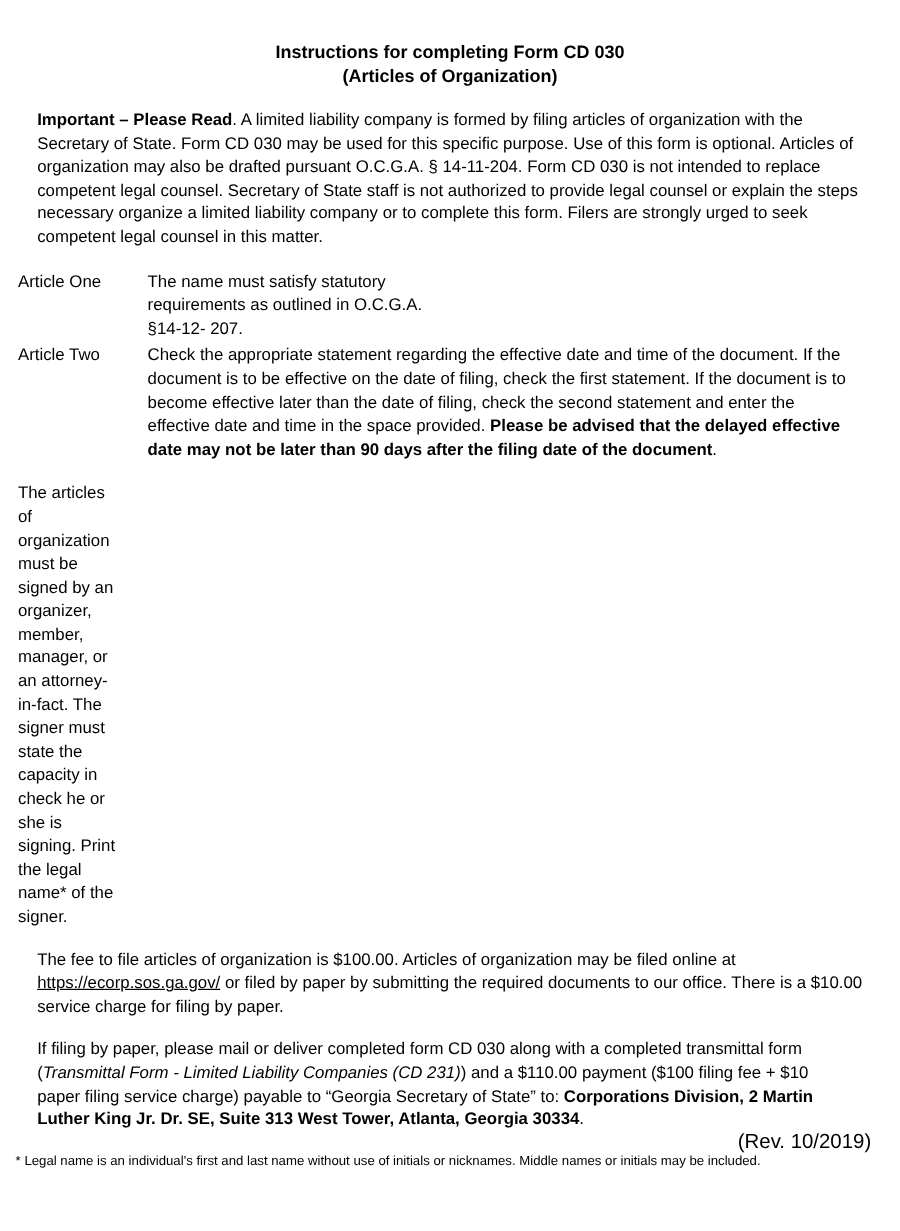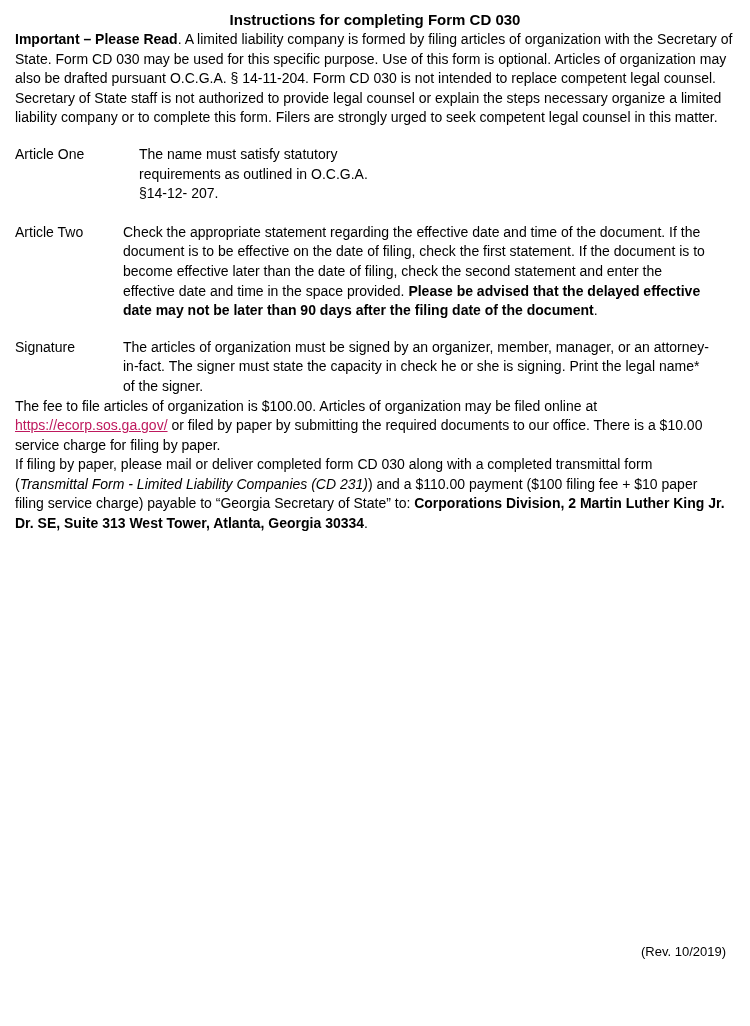--- a/index.html
+++ b/index.html
@@ -15,82 +15,83 @@
     box-sizing: border-box;
     padding: 0 15px;
     font-family: "Liberation Sans", "DejaVu Sans", sans-serif;
     font-size: 14px;
     line-height: 19.6px;
     color: #000000;
     overflow: hidden;
   }
   .title {
     margin: 0;
-    padding-top: 10px;
+    padding-top: 34px;
     text-align: center;
     font-size: 15px;
     font-weight: bold;
     line-height: 20px;
   }
   .title .tl { display: block; }
-  p.body-par { margin: 0; }
+  p.body-par { margin: 16px; }
   .intro { margin-top: 40px; }
   .row { display: grid; }
-  .row3 { grid-template-columns: 108px 255px 1fr; margin-top: 17px; gap: 16px; }
+  .row3 { grid-template-columns: 108px 255px 1fr; margin-top: 17px; }
   .row2 { grid-template-columns: 108px 1fr; }
-  .row-article-two { margin-top: 19px; }
+  .row-article-two { margin-top: 3px; }
   .row-signature { margin-top: 17px; }
   .c3 { padding-right: 20px; }
   .c2w { padding-right: 22px; }
   .fee { margin-top: 34px; }
   .paper { margin-top: 16px; padding-right: 10px; }
   a.link { text-decoration: underline; cursor: pointer; }
   .footnote {
     position: absolute;
     left: 13px;
     top: 961px;
     font-size: 11px;
     line-height: 14px;
     white-space: nowrap;
   }
   .revision {
     position: absolute;
     right: 24px;
     top: 942px;
-    font-size: 13px;
+    font-size: 17px;
   }
   b { font-weight: bold; }
   i { }
 </style>
 </head>
 <body>
 
 <div class="page">
 
   <h1 class="title">
     <span class="tl">Instructions for completing Form CD 030</span>
+    <span class="tl">(Articles of Organization)</span>
   </h1>
 
   <p class="body-par intro"><b>Important – Please Read</b><span>. A limited liability company is formed by filing articles of organization with the Secretary of State. Form CD 030 may be used for this specific purpose. Use of this form is optional. Articles of organization may also be drafted pursuant O.C.G.A. § 14-11-204. Form CD 030 is not intended to replace competent legal counsel. Secretary of State staff is not authorized to provide legal counsel or explain the steps necessary organize a limited liability company or to complete this form. Filers are strongly urged to seek competent legal counsel in this matter.</span></p>
 
   <div class="row row3">
     <div class="c1">Article One</div>
     <div class="c3">The name must satisfy statutory requirements as outlined in O.C.G.A. §14-12- 207.</div>
   </div>
 
   <div class="row row2 row-article-two">
     <div class="c1">Article Two</div>
     <div class="c2w"><span>Check the appropriate statement regarding the effective date and time of the document. If the document is to be effective on the date of filing, check the first statement. If the document is to become effective later than the date of filing, check the second statement and enter the effective date and time in the space provided. </span><b>Please be advised that the delayed effective date may not be later than 90 days after the filing date of the document</b><span>.</span></div>
   </div>
 
   <div class="row row2 row-signature">
-    <div class="c1">Signature</div>
     <div class="c2w">The articles of organization must be signed by an organizer, member, manager, or an attorney-in-fact. The signer must state the capacity in check he or she is signing. Print the legal name* of the signer.</div>
   </div>
 
-  <p class="body-par fee"><span>The fee to file articles of organization is $100.00. Articles of organization may be filed online at </span><a class="link" href="#" style="color: #be185d;">https://ecorp.sos.ga.gov/</a><span> or filed by paper by submitting the required documents to our office. There is a $10.00 service charge for filing by paper.</span></p>
+  <p class="body-par fee"><span>The fee to file articles of organization is $100.00. Articles of organization may be filed online at </span><a class="link" href="#" style="color: #000000;">https://ecorp.sos.ga.gov/</a><span> or filed by paper by submitting the required documents to our office. There is a $10.00 service charge for filing by paper.</span></p>
 
   <p class="body-par paper"><span>If filing by paper, please mail or deliver completed form CD 030 along with a completed transmittal form (</span><i>Transmittal Form - Limited Liability Companies (CD 231)</i><span>) and a $110.00 payment ($100 filing fee + $10 paper filing service charge) payable to “Georgia Secretary of State” to: </span><b>Corporations Division, 2 Martin Luther King Jr. Dr. SE, Suite 313 West Tower, Atlanta, Georgia 30334</b><span>.</span></p>
 
+  <div class="footnote">* Legal name is an individual's first and last name without use of initials or nicknames. Middle names or initials may be included.</div>
 
   <div class="revision">(Rev. 10/2019)</div>
 
 </div>
 
 </body></html>

